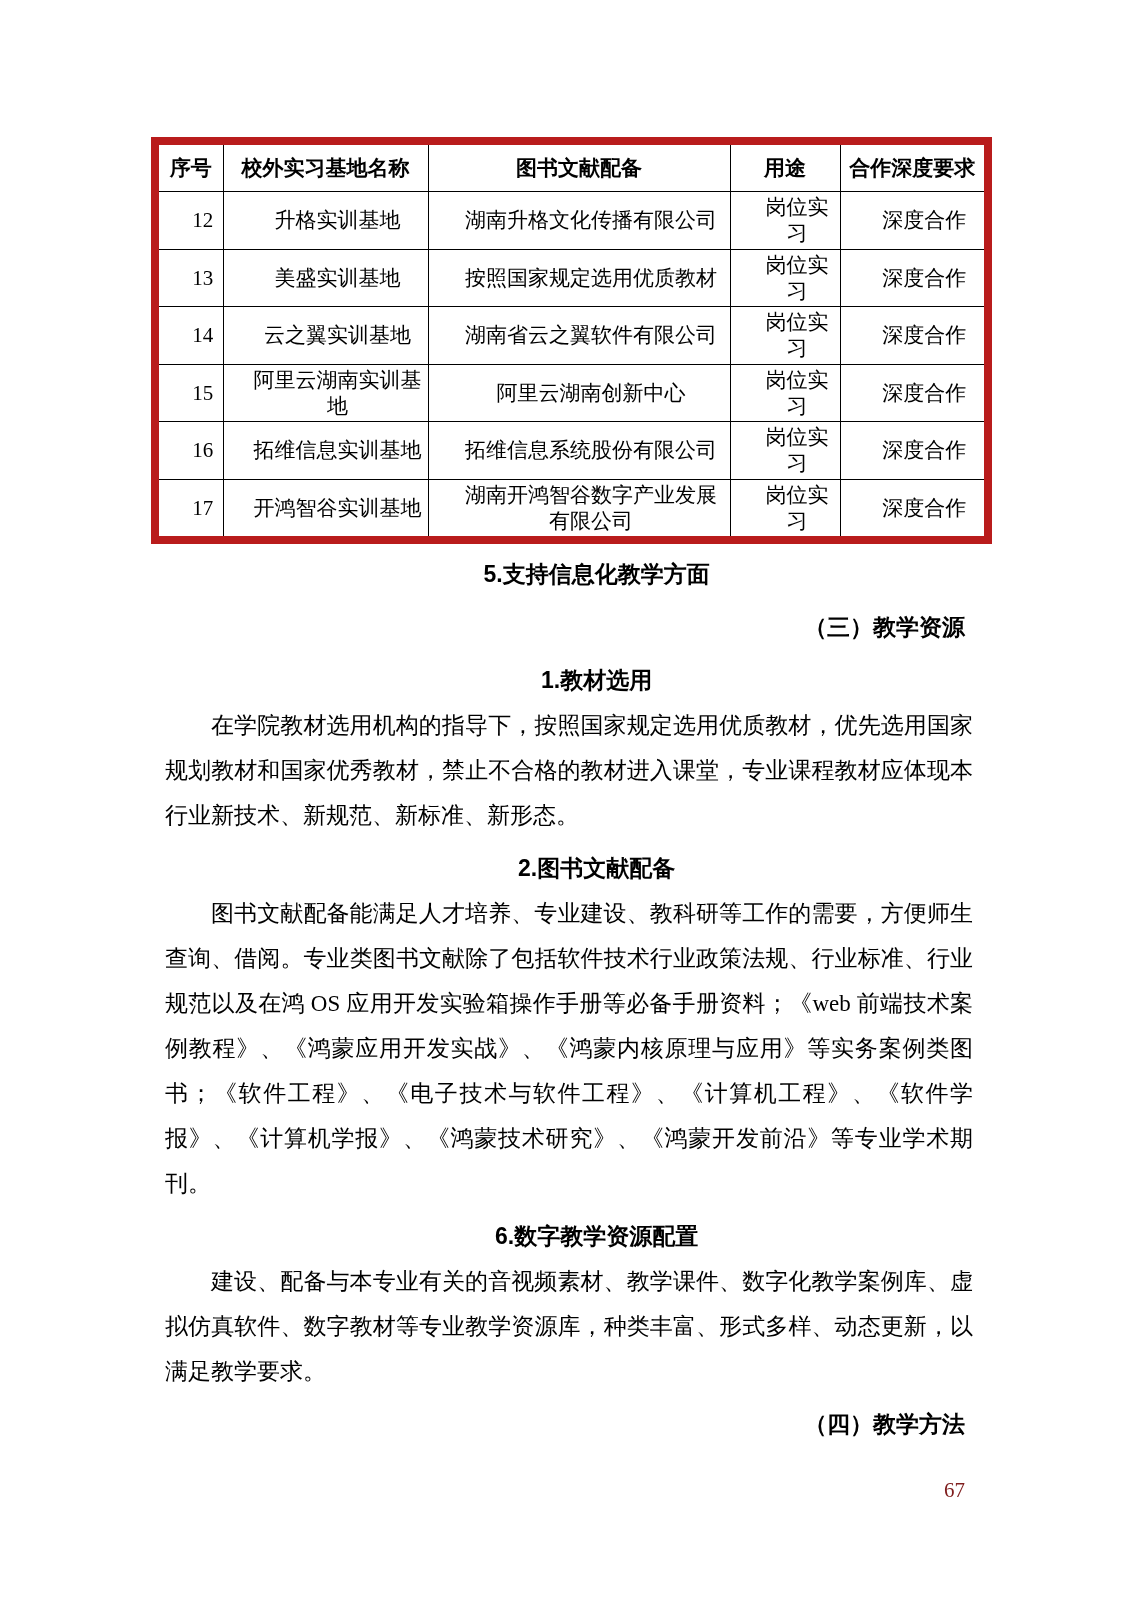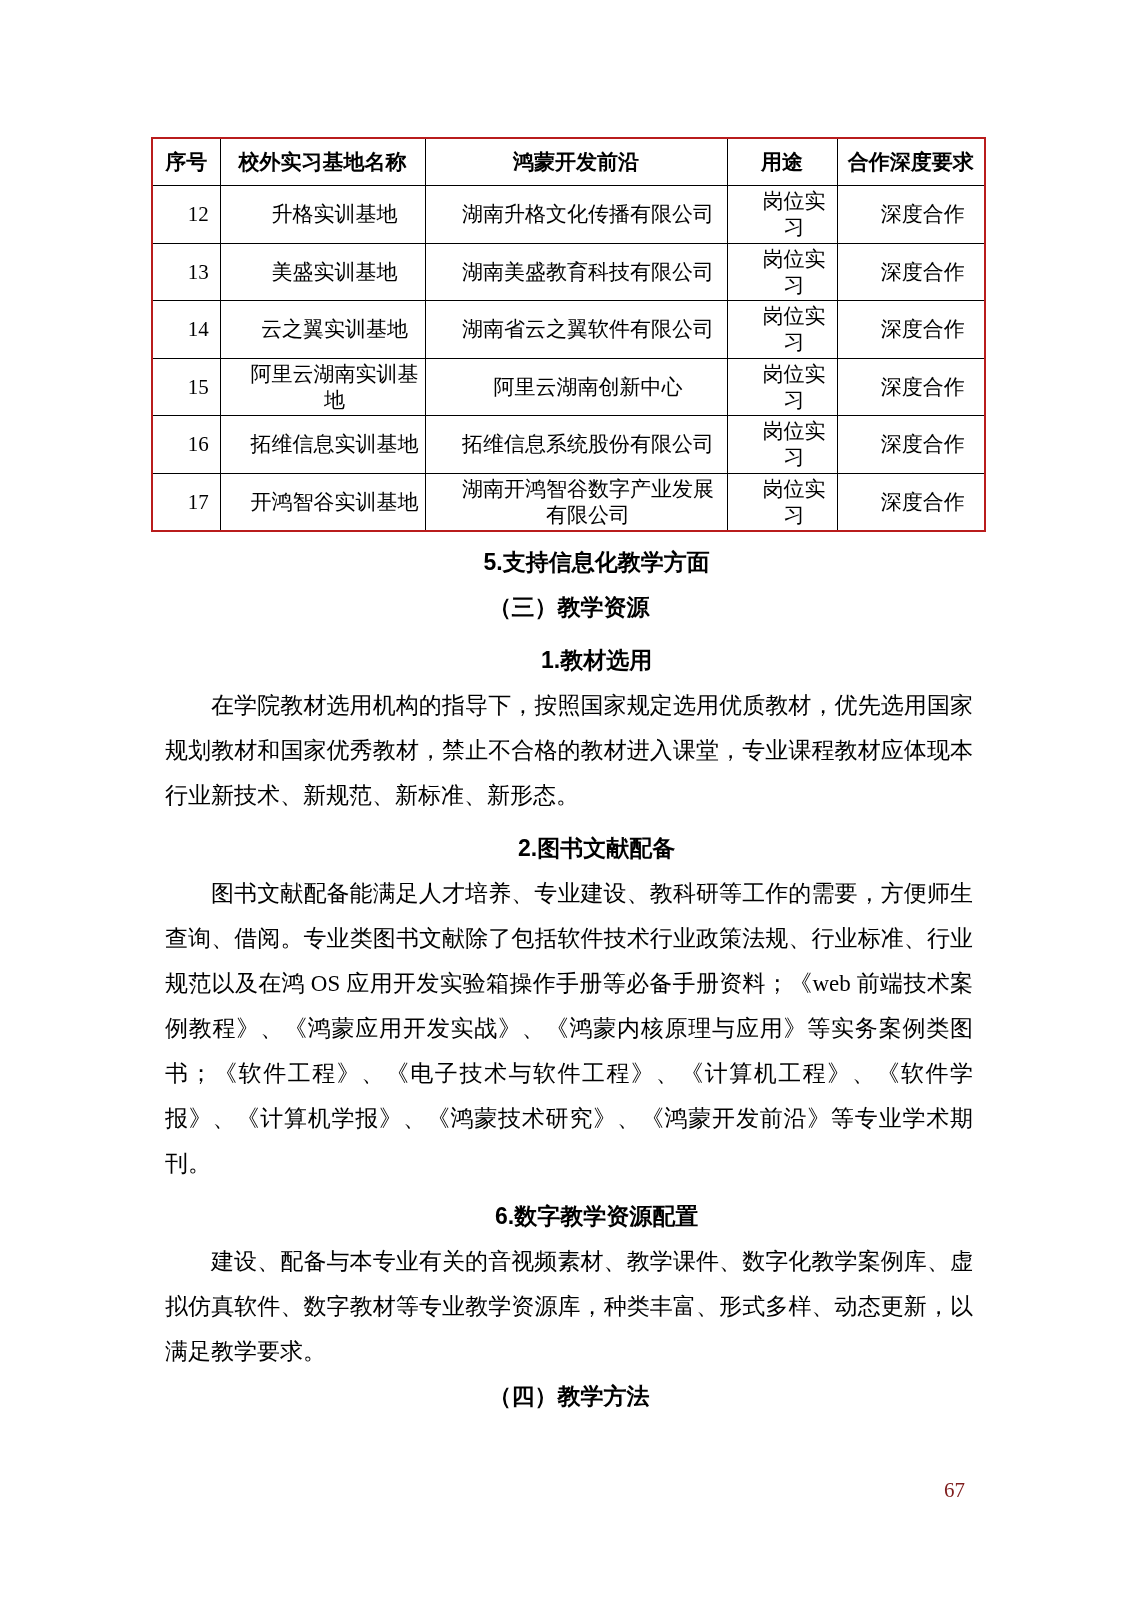--- a/index.html
+++ b/index.html
@@ -15,21 +15,21 @@
     color: #000000;
     font-family: "Liberation Serif", "DejaVu Serif", serif;
     overflow: hidden;
   }
   
   table.doc-table {
     border-collapse: collapse;
     table-layout: fixed;
     margin: 137px 0 0 151px;
     width: 833px;
-    border: 2px solid #b91c1c;
+    border: 8px solid #b91c1c;
     font-size: 21px;
   }
   table.doc-table th,
   table.doc-table td {
     border: 1.5px solid #000000;
     text-align: center;
     vertical-align: middle;
     padding: 2px 4px;
     overflow: hidden;
     line-height: 1.25;
@@ -51,25 +51,25 @@
     margin: 3px 158px 0 165px;
     font-size: 23px;
     line-height: 45px;
     text-align: justify;
   }
   .content .paragraph {
     margin: 0;
     text-indent: 2em;
   }
   .content .heading1 {
-    margin: 0;
+    margin: 8px;
     font-weight: bold;
     font-family: "Liberation Sans", "DejaVu Sans", sans-serif;
     font-size: 23px;
-    text-align: center;
+    text-align: right;
   }
   .content .heading2 {
     margin: 8px 0 0 0;
     padding-left: 2.4em;
     font-weight: bold;
     font-family: "Liberation Sans", "DejaVu Sans", sans-serif;
     font-size: 23px;
     text-align: center;
   }
   
@@ -91,37 +91,37 @@
       <col style="width:68px">
       <col style="width:205px">
       <col style="width:302px">
       <col style="width:110px">
       <col style="width:148px">
     </colgroup>
     <thead>
       <tr id="thead-row">
           <th>序号</th>
           <th>校外实习基地名称</th>
-          <th>鸿蒙开发前沿</th>
+          <th>图书文献配备</th>
           <th>用途</th>
           <th>合作深度要求</th>
         </tr>
     </thead>
     <tbody id="table-body">
         <tr>
           <td>12</td>
           <td>升格实训基地</td>
           <td>湖南升格文化传播有限公司</td>
           <td>岗位实习</td>
           <td>深度合作</td>
         </tr>
         <tr>
           <td>13</td>
           <td>美盛实训基地</td>
-          <td>湖南美盛教育科技有限公司</td>
+          <td>按照国家规定选用优质教材</td>
           <td>岗位实习</td>
           <td>深度合作</td>
         </tr>
         <tr>
           <td>14</td>
           <td>云之翼实训基地</td>
           <td>湖南省云之翼软件有限公司</td>
           <td>岗位实习</td>
           <td>深度合作</td>
         </tr>

